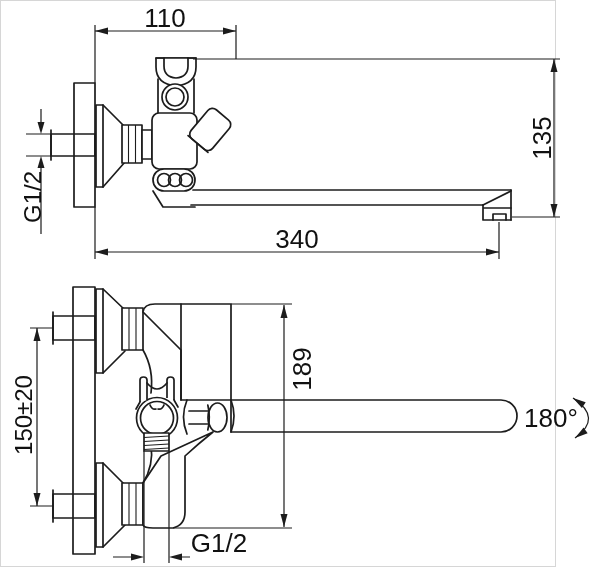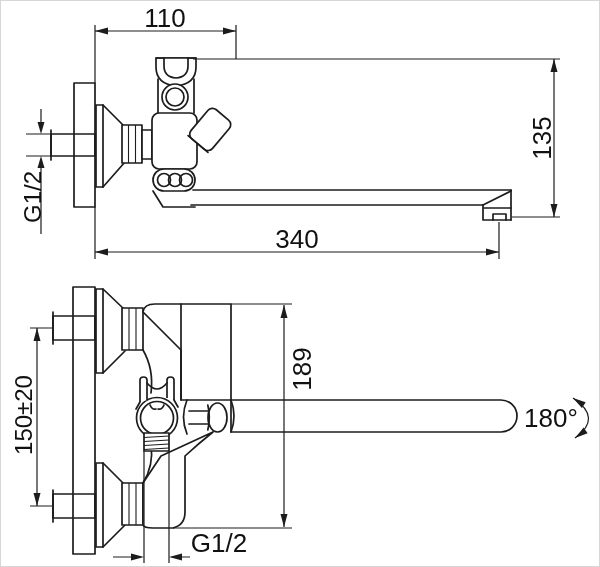--- a/index.html
+++ b/index.html
@@ -1,16 +1,16 @@
 <!DOCTYPE html>
 <html><head>
 <meta charset="utf-8">
 <style>
   html,body{margin:0;padding:0;background:#ffffff;}
-  .stage{width:600px;height:567px;position:relative;background:#ffffff;
+  .stage{width:556px;height:567px;position:relative;background:#ffffff;
          border:1px solid #d6d6d6;box-sizing:border-box;
          font-family:"Liberation Sans", sans-serif;}
   svg{display:block;}
   .geo{stroke:#1c1c1c;stroke-width:1.7;fill:none;stroke-linecap:round;stroke-linejoin:round;}
   .geoW{stroke:#1c1c1c;stroke-width:1.7;fill:#ffffff;stroke-linejoin:round;}
   .thin{stroke:#1c1c1c;stroke-width:1.1;fill:none;stroke-linecap:butt;}
   .dim{stroke:#1c1c1c;stroke-width:1.2;fill:none;stroke-linecap:butt;}
   .arr{fill:#1c1c1c;stroke:none;}
   .lbl{fill:#111111;font-family:"Liberation Sans", sans-serif;font-size:26px;}
   .lblS{fill:#111111;font-family:"Liberation Sans", sans-serif;font-size:24px;}

